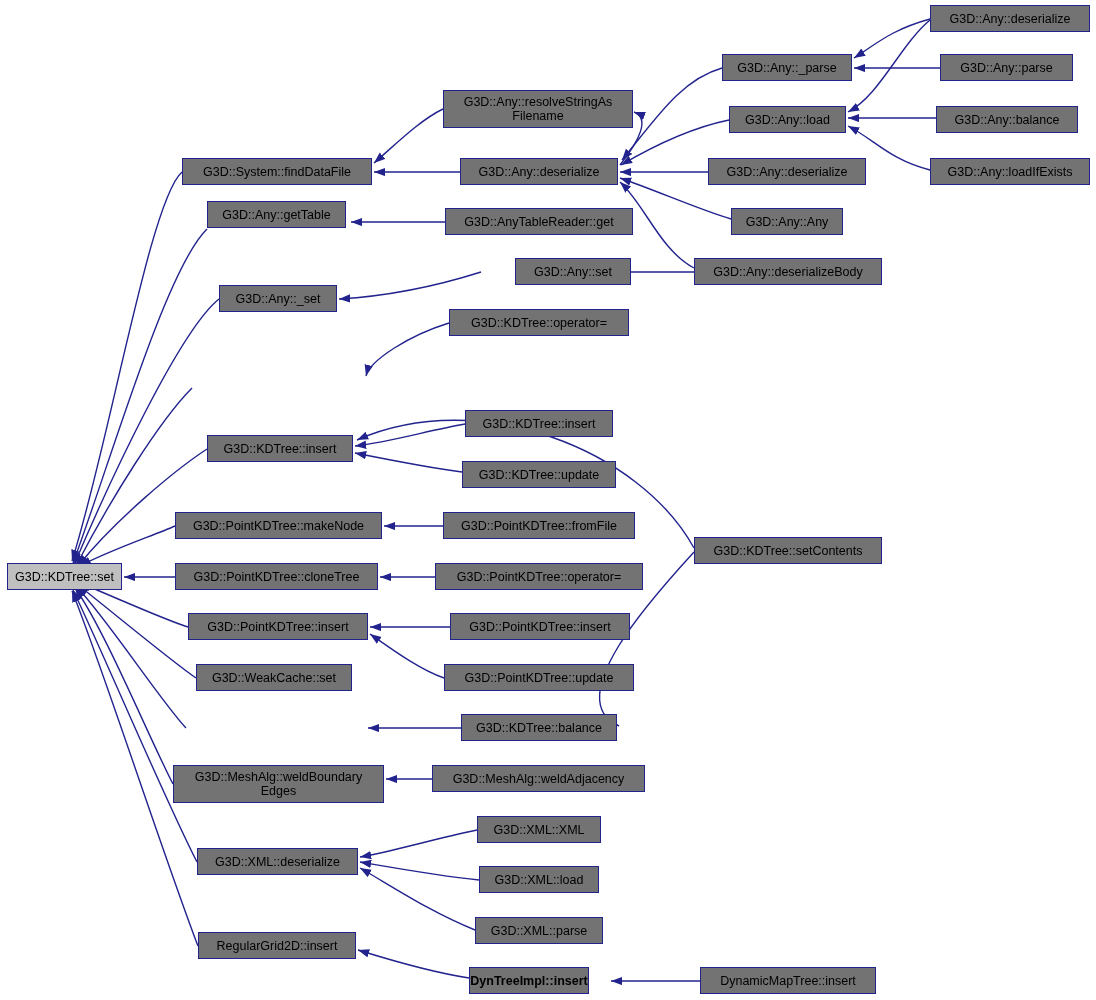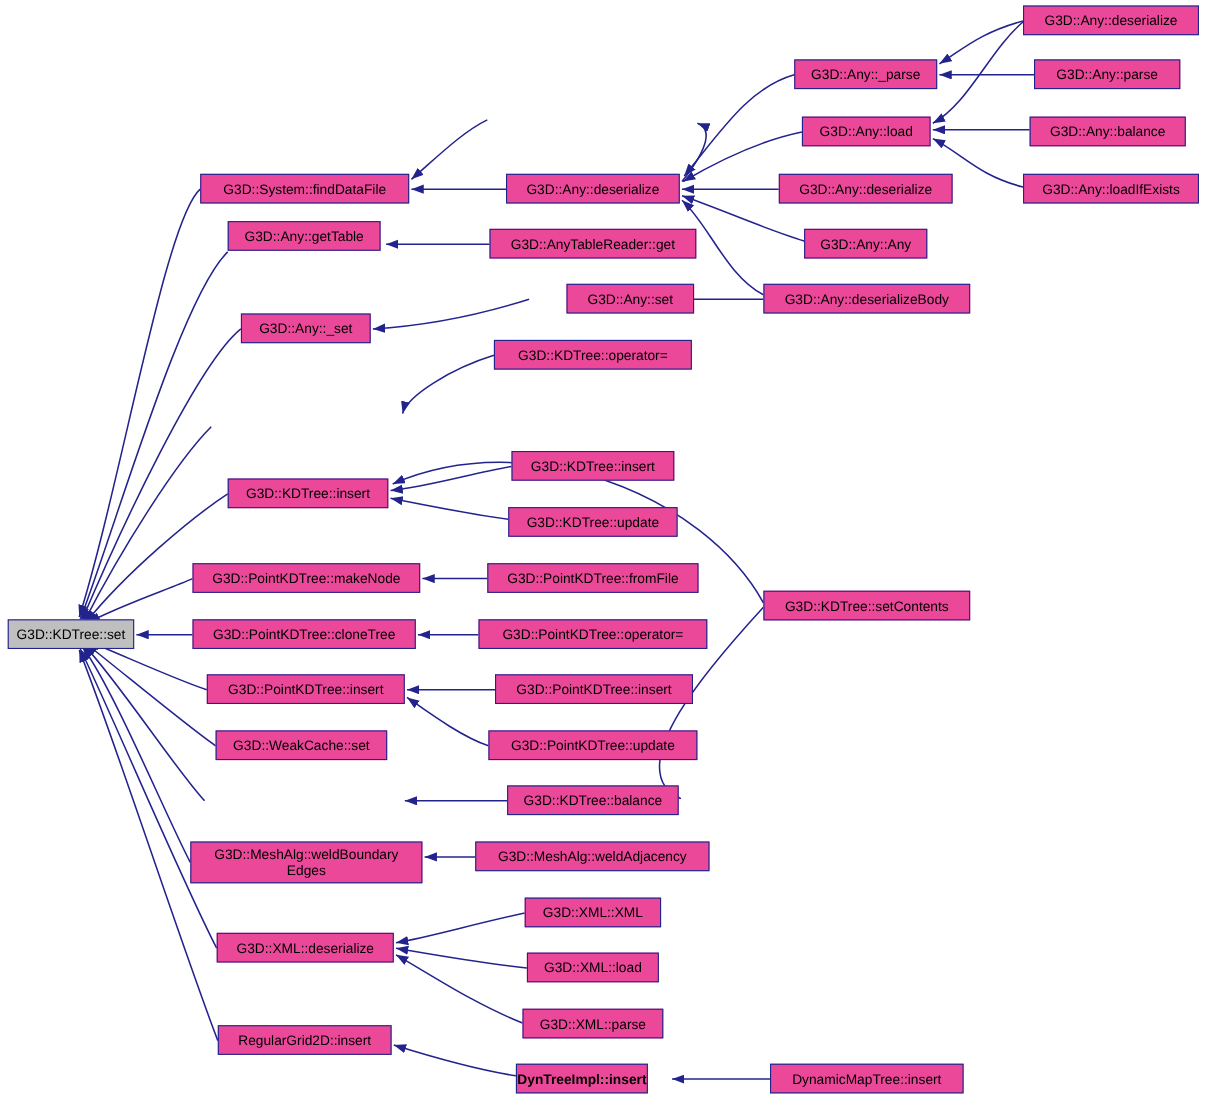--- a/index.html
+++ b/index.html
@@ -20,21 +20,21 @@
     left: 0;
     top: 0;
     width: 1096px;
     height: 1000px;
     pointer-events: none;
   }
   .node {
     position: absolute;
     box-sizing: border-box;
     border: 1px solid #23238e;
-    background: #ec4899;
+    background: #737373;
     color: #000000;
     font-size: 12.5px;
     line-height: 14px;
     display: flex;
     align-items: center;
     justify-content: center;
     text-align: center;
     white-space: pre-line;
     padding: 0 3px;
   }
@@ -113,20 +113,22 @@
       <path d="M479,880 C440,876 395,868 360,862"></path>
       <path d="M475,930 C430,912 390,885 360,868"></path>
 
       <path d="M469,978 C430,972 390,960 358,950"></path>
       <path d="M700,981 L611,981"></path>
     </g>
   </svg>
 
   <div class="node current" style="left:7px; top:563px; width:115px; height:27px;">G3D::KDTree::set</div>
   <div class="node" style="left:182px; top:158px; width:190px; height:27px;">G3D::System::findDataFile</div>
+  <div class="node" style="left:443px; top:90px; width:190px; height:38px;">G3D::Any::resolveStringAs
+Filename</div>
   <div class="node" style="left:460px; top:158px; width:158px; height:27px;">G3D::Any::deserialize</div>
   <div class="node" style="left:722px; top:54px; width:130px; height:27px;">G3D::Any::_parse</div>
   <div class="node" style="left:930px; top:5px; width:160px; height:27px;">G3D::Any::deserialize</div>
   <div class="node" style="left:940px; top:54px; width:133px; height:27px;">G3D::Any::parse</div>
   <div class="node" style="left:729px; top:106px; width:117px; height:27px;">G3D::Any::load</div>
   <div class="node" style="left:936px; top:106px; width:142px; height:27px;">G3D::Any::balance</div>
   <div class="node" style="left:930px; top:158px; width:160px; height:27px;">G3D::Any::loadIfExists</div>
   <div class="node" style="left:708px; top:158px; width:158px; height:27px;">G3D::Any::deserialize</div>
   <div class="node" style="left:731px; top:208px; width:112px; height:27px;">G3D::Any::Any</div>
   <div class="node" style="left:694px; top:258px; width:188px; height:27px;">G3D::Any::deserializeBody</div>

